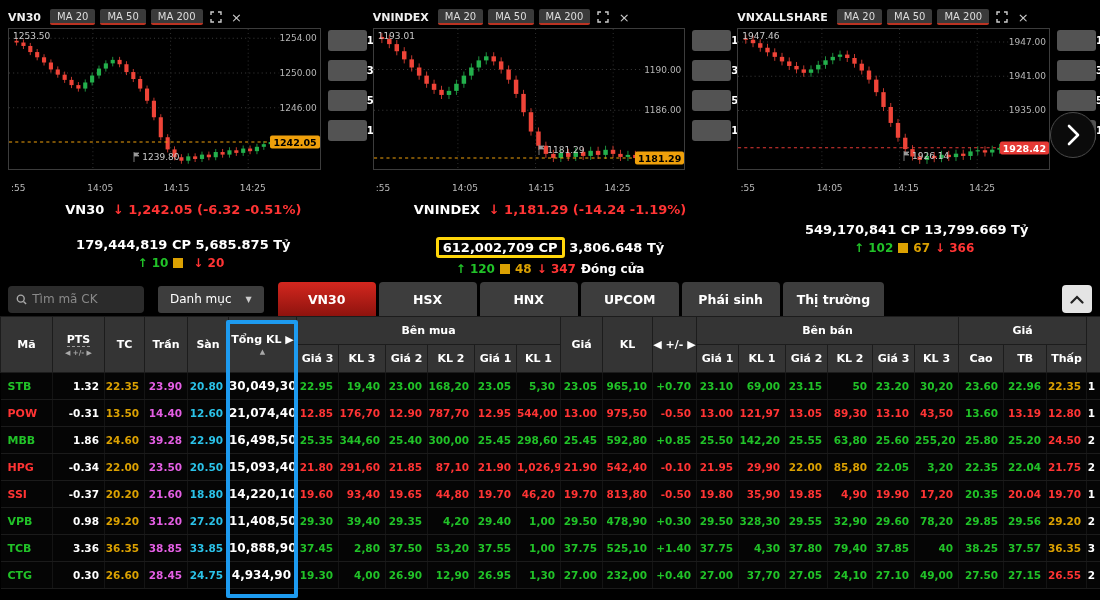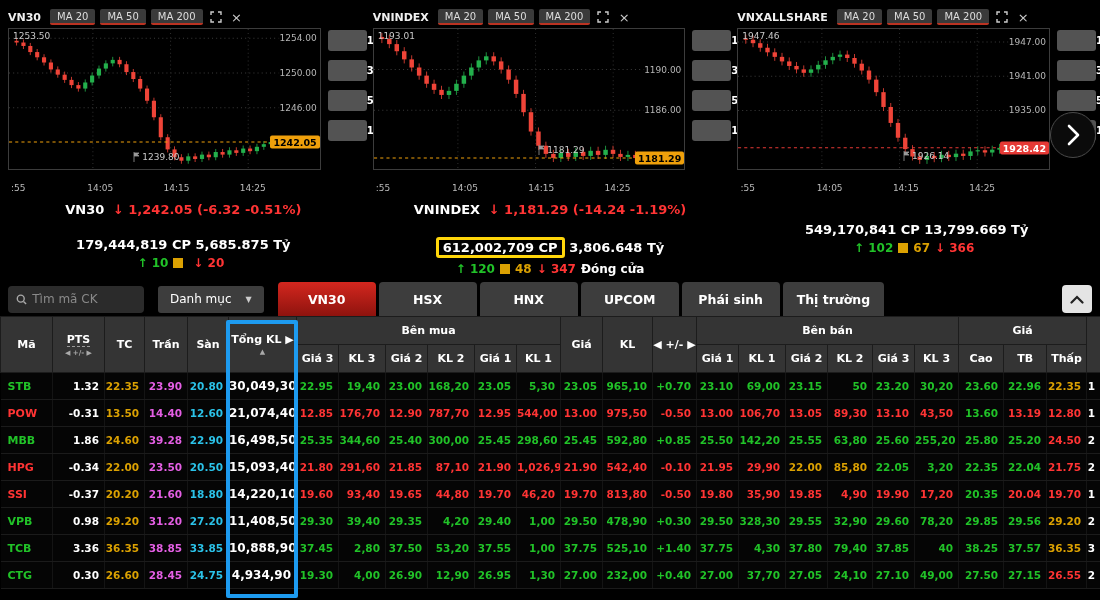--- a/index.html
+++ b/index.html
@@ -657,21 +657,21 @@
           <td class="r">12.85</td>
           <td class="r">176,70</td>
           <td class="r">12.90</td>
           <td class="r">787,70</td>
           <td class="r">12.95</td>
           <td class="r">544,00</td>
           <td class="r">13.00</td>
           <td class="r">975,50</td>
           <td class="r">-0.50</td>
           <td class="r">13.00</td>
-          <td class="r">106,70</td>
+          <td class="r">121,97</td>
           <td class="r">13.05</td>
           <td class="r">89,30</td>
           <td class="r">13.10</td>
           <td class="r">43,50</td>
           <td class="g">13.60</td>
           <td class="r">13.19</td>
           <td class="r">12.80</td>
           <td class="w">1</td>
         </tr>
         <tr>

